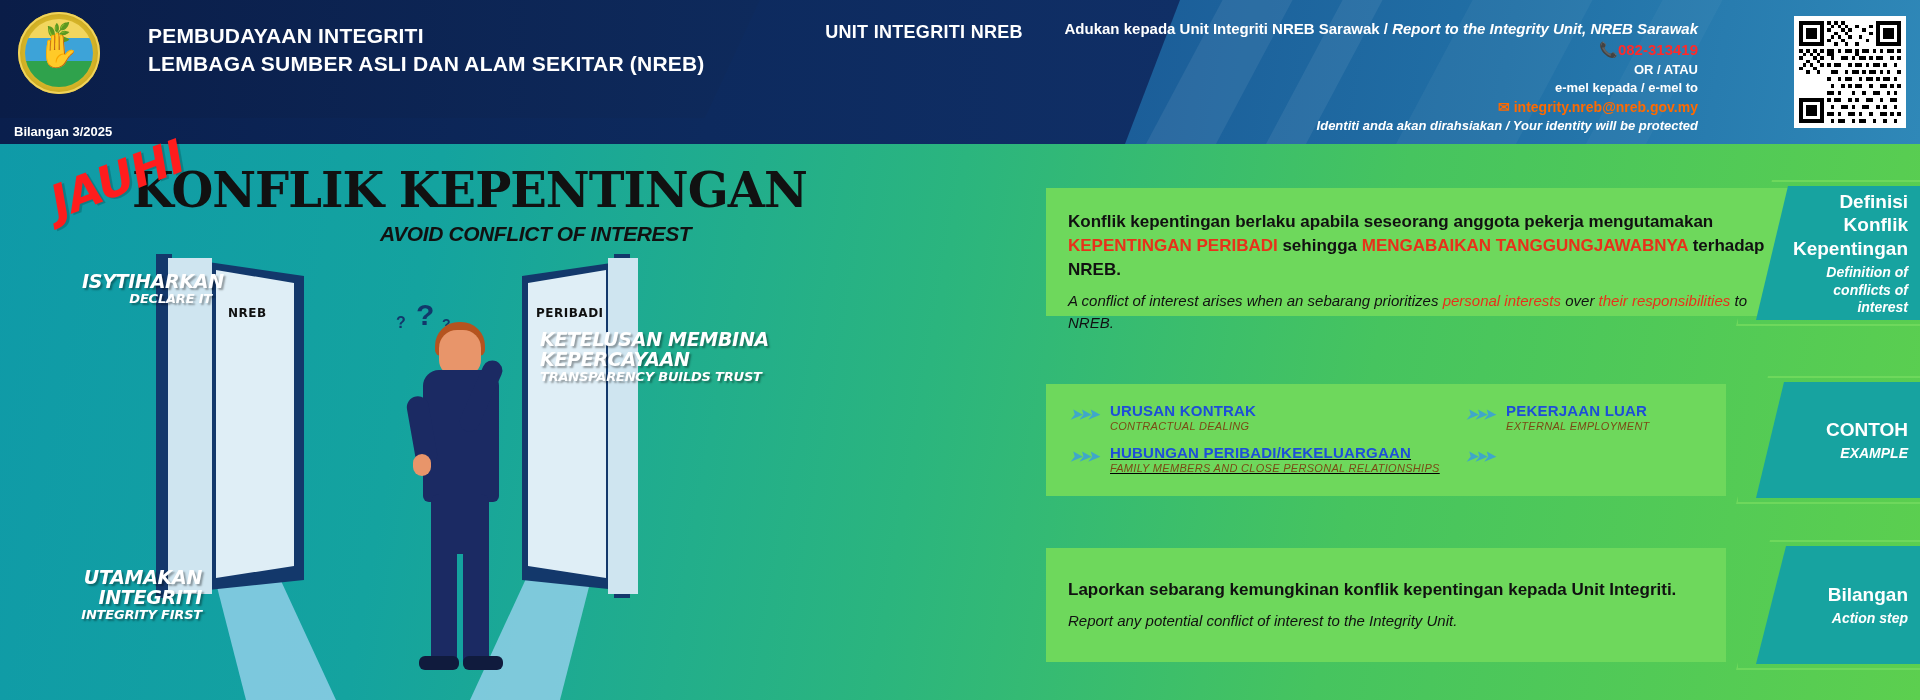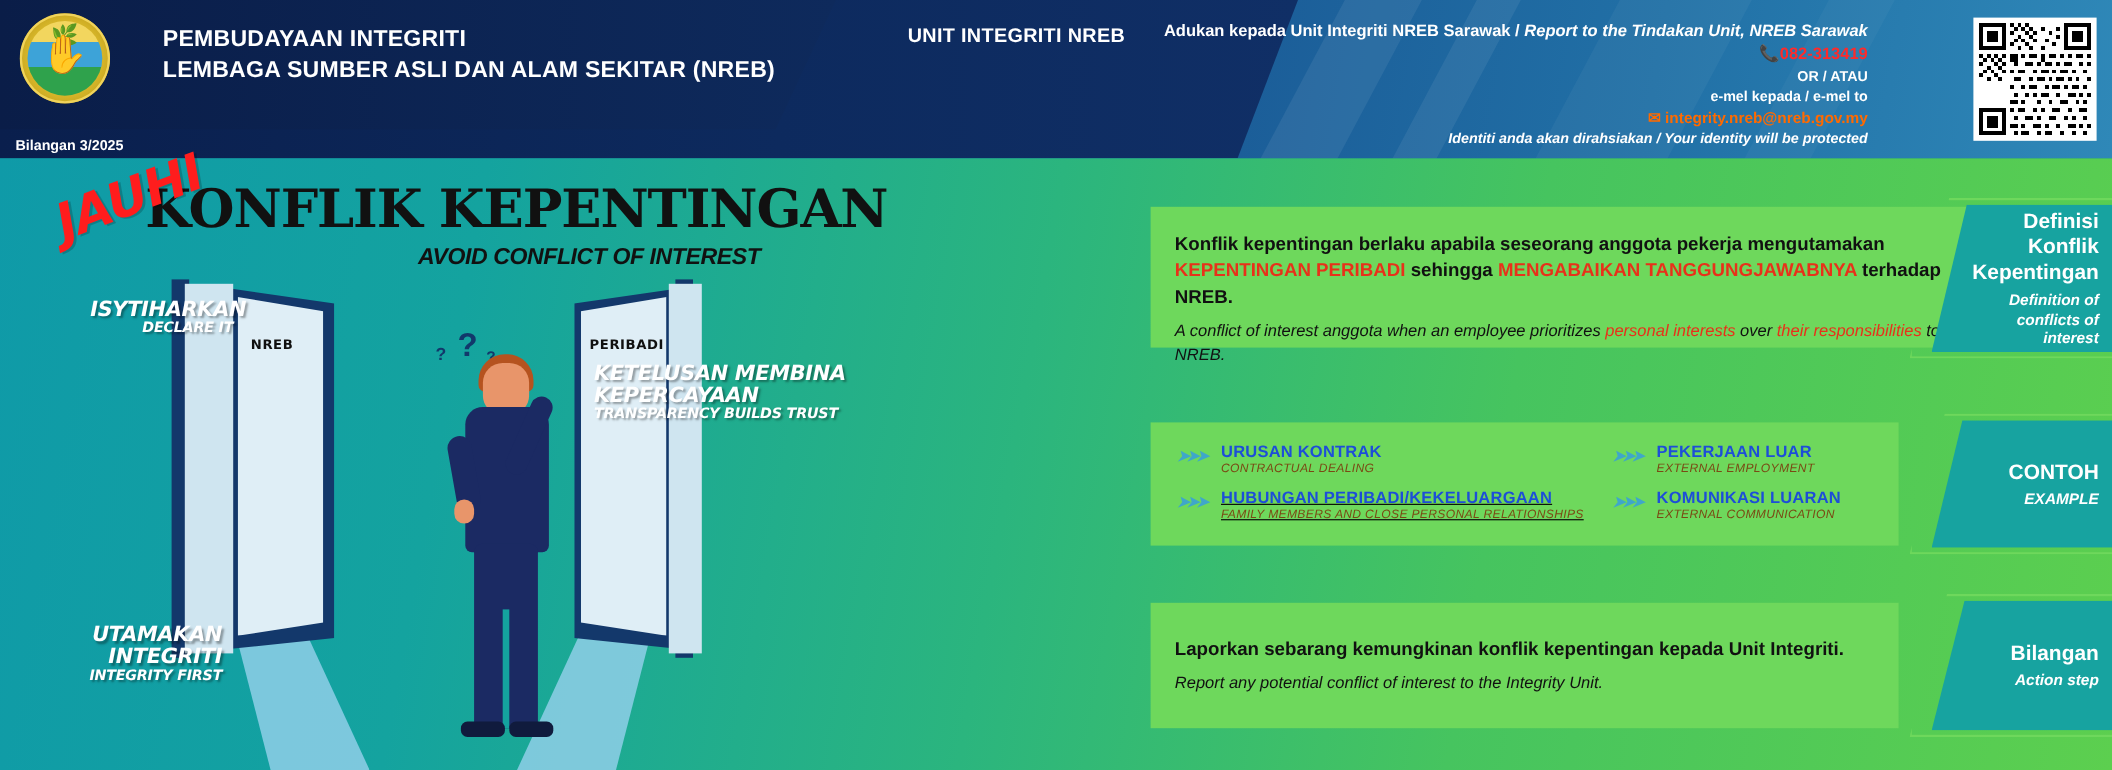--- a/index.html
+++ b/index.html
@@ -204,21 +204,21 @@
     </div>
 
     <div class="bilangan">Bilangan 3/2025</div>
 
     <div class="unit-title">UNIT INTEGRITI NREB</div>
 
     <div class="contact">
       <div class="c-line1">
         <span>Adukan kepada Unit Integriti NREB Sarawak</span>
         <span>/</span>
-        <i>Report to the Tindakan Unit, NREB Sarawak</i>
+        <i>Report to the Integrity Unit, NREB Sarawak</i>
       </div>
       <div class="c-phone">
         <span>📞</span><span>082-313419</span>
       </div>
       <div class="c-or">OR / ATAU</div>
       <div class="c-emel">e-mel kepada / e-mel to</div>
       <div class="c-mail">
         <span>✉</span>
         <span>integrity.nreb@nreb.gov.my</span>
       </div>
@@ -444,21 +444,21 @@
         <span class="small">INTEGRITY FIRST</span>
       </div>
     </div>
 
     <div class="panel" style="left:1046px;top:44px;width:776px;height:128px;">
       <div style="padding:22px 26px 0 22px;">
         <div class="panel-txt-ms">
           <span>Konflik kepentingan berlaku apabila seseorang anggota pekerja mengutamakan </span><span class="red">KEPENTINGAN PERIBADI</span><span> sehingga </span><span class="red">MENGABAIKAN TANGGUNGJAWABNYA</span><span> terhadap NREB.</span>
         </div>
         <div class="panel-txt-en">
-          <span>A conflict of interest anggota when an employee prioritizes </span><span class="red">personal interests</span><span> over </span><span class="red">their responsibilities</span><span> to NREB.</span>
+          <span>A conflict of interest arises when an sebarang prioritizes </span><span class="red">personal interests</span><span> over </span><span class="red">their responsibilities</span><span> to NREB.</span>
         </div>
       </div>
     </div>
     <div class="tab-outline" style="left:1736px;top:36px;width:190px;height:146px;
          clip-path:polygon(36px 0, 190px 0, 190px 146px, 0 146px);"></div>
     <div class="tab" style="left:1756px;top:42px;width:170px;height:134px;
          clip-path:polygon(32px 0, 170px 0, 170px 134px, 0 134px);">
       <div class="t-ms">
         <div>Definisi</div>
         <div>Konflik</div>
@@ -492,24 +492,20 @@
       <div class="ex-item" style="left:420px;top:18px;width:260px;">
         <div class="ex-arrows">➤➤➤</div>
         <div style="margin-left:40px;">
           <div class="ex-ms">PEKERJAAN LUAR</div>
           <div class="ex-en">EXTERNAL EMPLOYMENT</div>
         </div>
       </div>
 
       <div class="ex-item" style="left:420px;top:60px;width:260px;">
         <div class="ex-arrows">➤➤➤</div>
-        <div style="margin-left:40px;">
-          <div class="ex-ms">KOMUNIKASI LUARAN</div>
-          <div class="ex-en">EXTERNAL COMMUNICATION</div>
-        </div>
       </div>
     </div>
     <div class="tab-outline" style="left:1736px;top:232px;width:190px;height:128px;
          clip-path:polygon(32px 0, 190px 0, 190px 128px, 0 128px);"></div>
     <div class="tab" style="left:1756px;top:238px;width:170px;height:116px;
          clip-path:polygon(28px 0, 170px 0, 170px 116px, 0 116px);">
       <div class="t-ms">CONTOH</div>
       <div class="t-en">EXAMPLE</div>
     </div>
 

